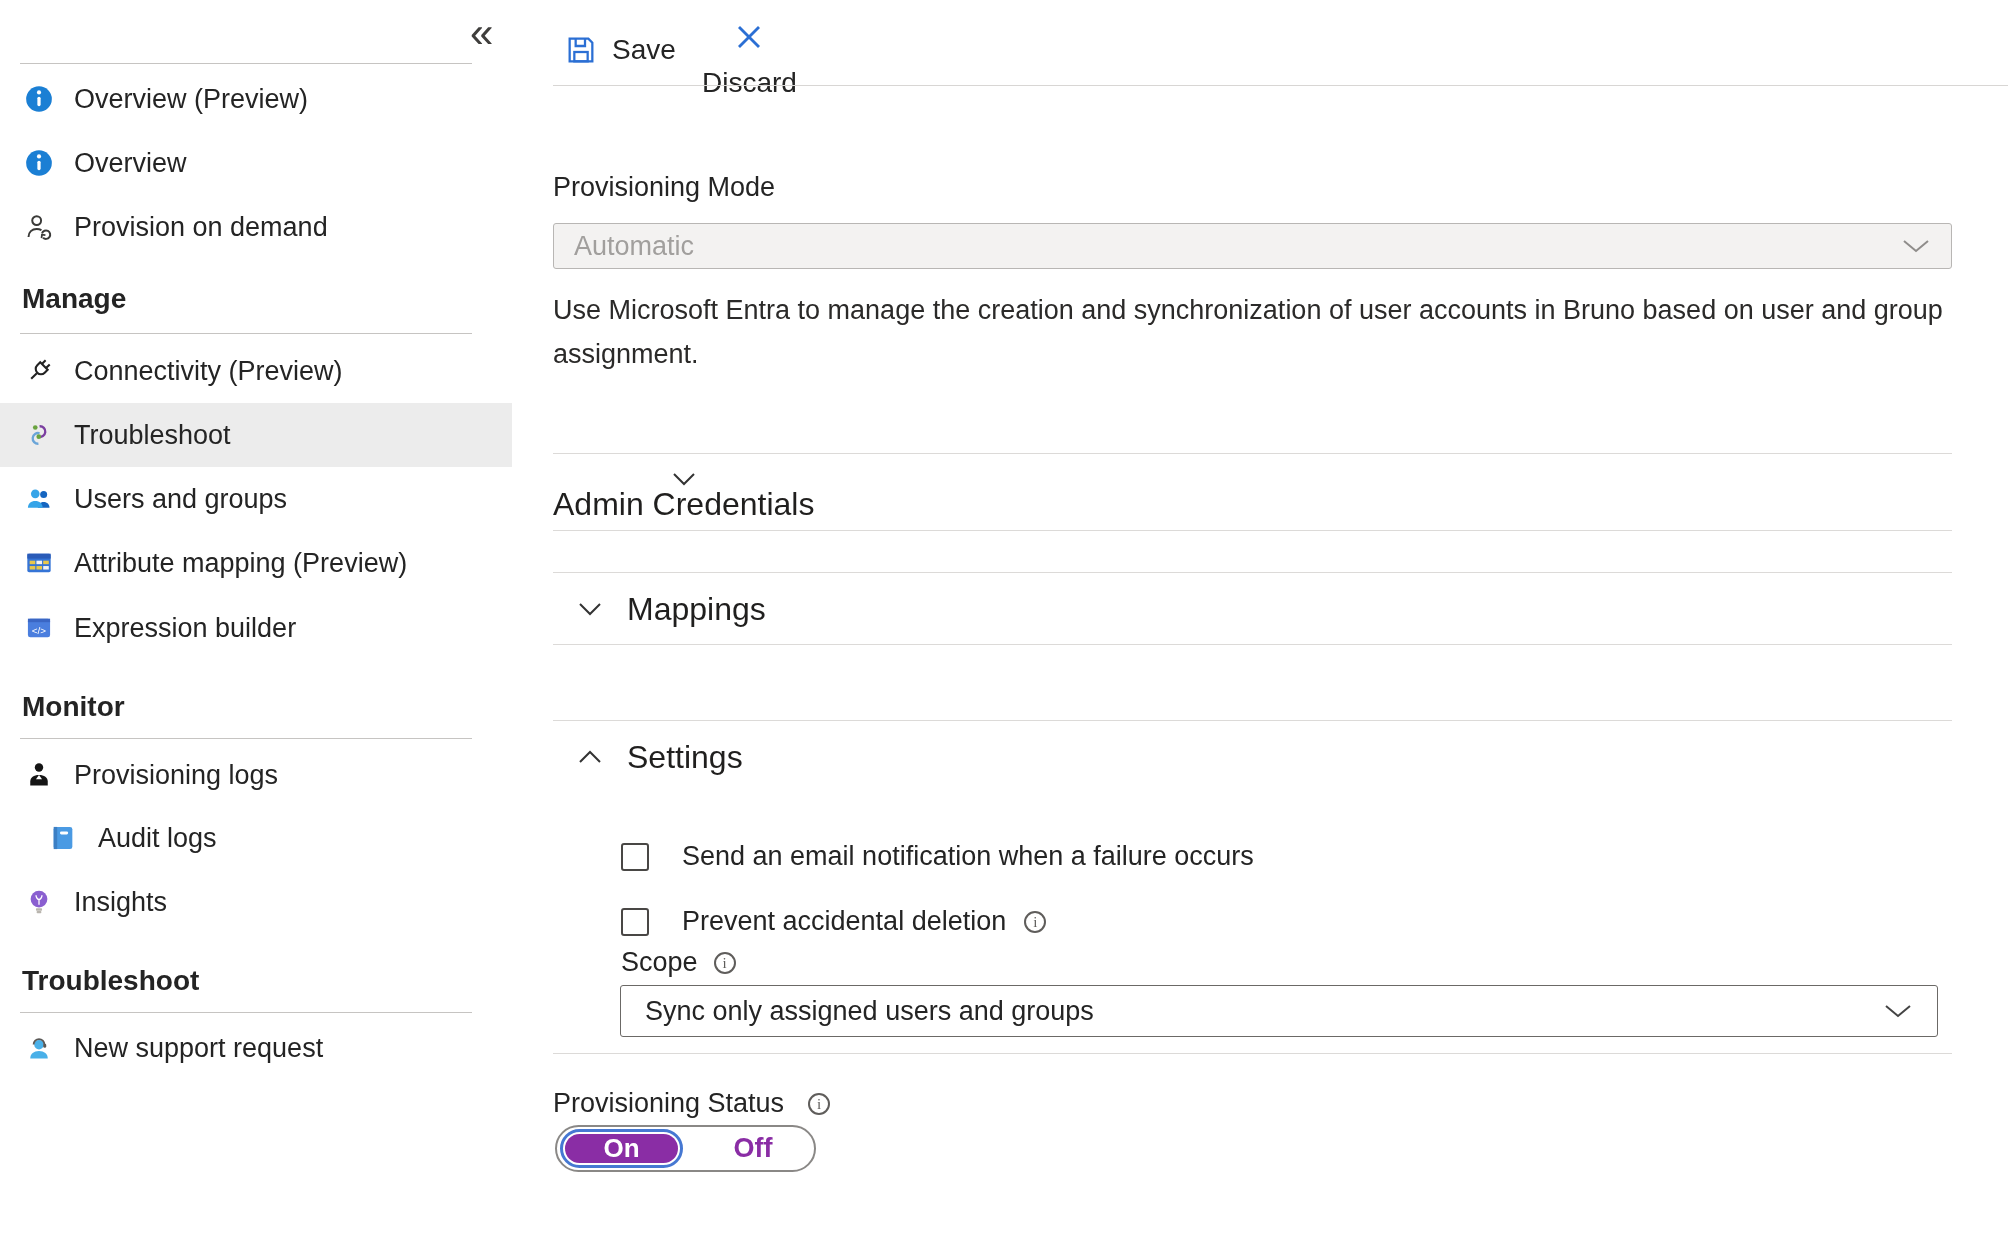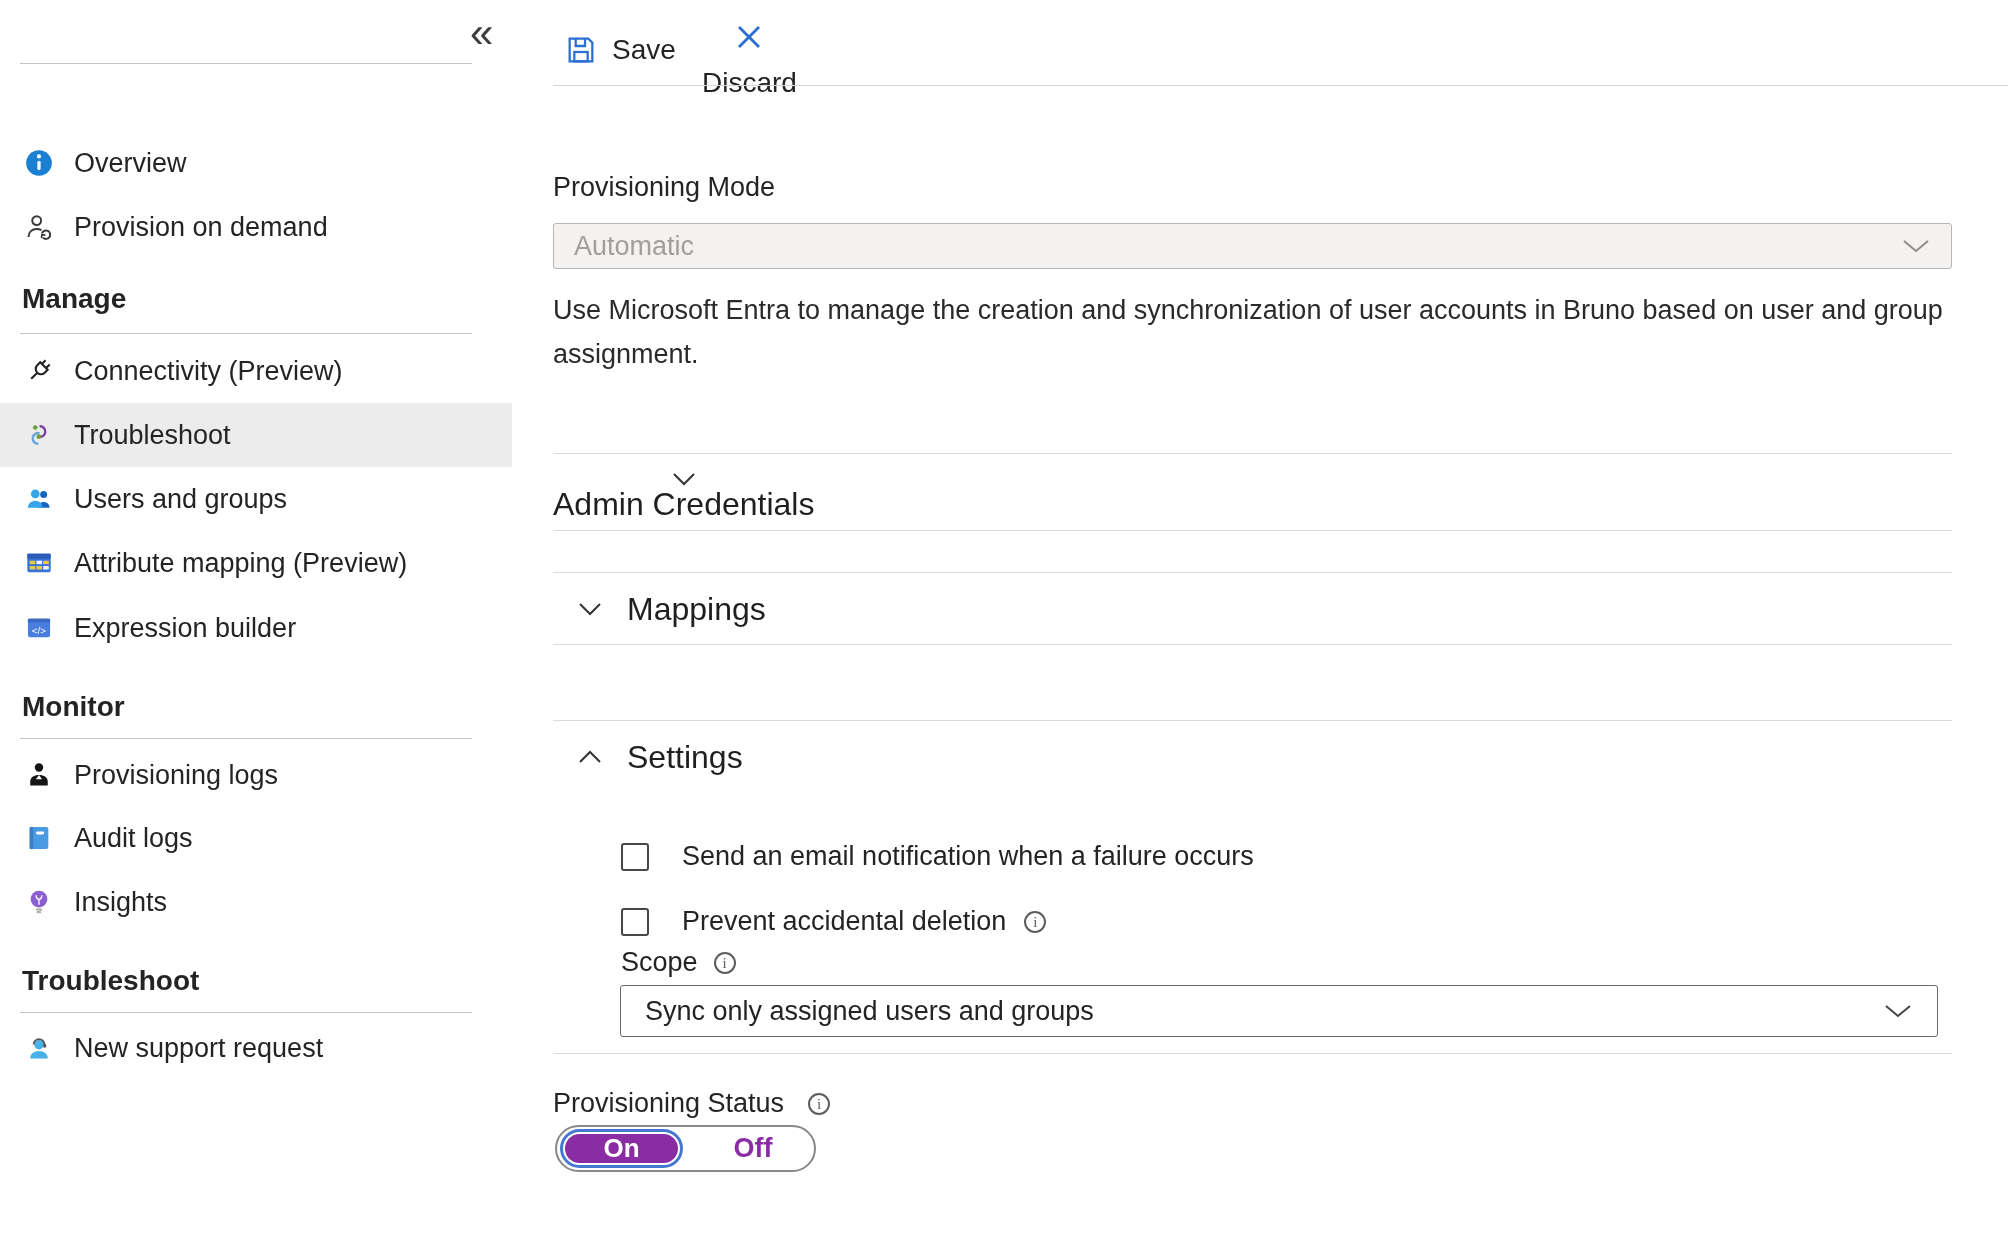--- a/index.html
+++ b/index.html
@@ -38,20 +38,30 @@
   #toggle-off{position:absolute;left:160px;top:0;width:72px;height:43px;display:flex;align-items:center;justify-content:center;color:#8a2da5;font-size:27px;font-weight:600;cursor:pointer;}
   svg{display:block;}
 </style>
 </head>
 <body>
 
 <div id="sidebar">
   <div class="collapse">«</div>
   <div class="side-rule" style="top:63px;"></div>
 
+  <div class="nav-item" style="top:67px;">
+    <span class="ico">
+      <svg width="28" height="28" viewBox="0 0 24 24">
+          <circle cx="12" cy="12" r="11" fill="#1b7fd4"></circle>
+          <rect x="10.6" y="10" width="2.8" height="8.2" rx="1.4" fill="#fff"></rect>
+          <circle cx="12" cy="6.4" r="1.8" fill="#fff"></circle>
+        </svg>
+    </span>
+    <span class="lbl">Overview (Preview)</span>
+  </div>
   <div class="nav-item" style="top:131px;">
     <span class="ico">
       <svg width="28" height="28" viewBox="0 0 24 24">
           <circle cx="12" cy="12" r="11" fill="#1b7fd4"></circle>
           <rect x="10.6" y="10" width="2.8" height="8.2" rx="1.4" fill="#fff"></rect>
           <circle cx="12" cy="6.4" r="1.8" fill="#fff"></circle>
         </svg>
     </span>
     <span class="lbl">Overview</span>
   </div>
@@ -137,21 +147,21 @@
   <div class="nav-item" style="top:743px;">
     <span class="ico">
       <svg width="28" height="28" viewBox="0 0 24 24" fill="#151515">
         <circle cx="12" cy="5.6" r="3.6"></circle>
         <path d="M4.5 21v-3.4c0-3.4 3-5.6 7.5-5.6s7.5 2.2 7.5 5.6V21z"></path>
         <path d="M12 12l2.6 3.6h-5.2z" fill="#fff"></path>
       </svg>
     </span>
     <span class="lbl">Provisioning logs</span>
   </div>
-  <div class="nav-item" style="top:806px;">
+  <div class="nav-item" style="top:806px;padding-left:24px;">
     <span class="ico">
       <svg width="28" height="28" viewBox="0 0 24 24">
         <rect x="4" y="2.5" width="16" height="19" rx="2" fill="#4a9ae3"></rect>
         <rect x="4" y="2.5" width="3" height="19" fill="#3c7fc4"></rect>
         <rect x="9.4" y="6.4" width="7" height="2.6" rx="1.2" fill="#fff"></rect>
       </svg>
     </span>
     <span class="lbl">Audit logs</span>
   </div>
   <div class="nav-item" style="top:870px;">

